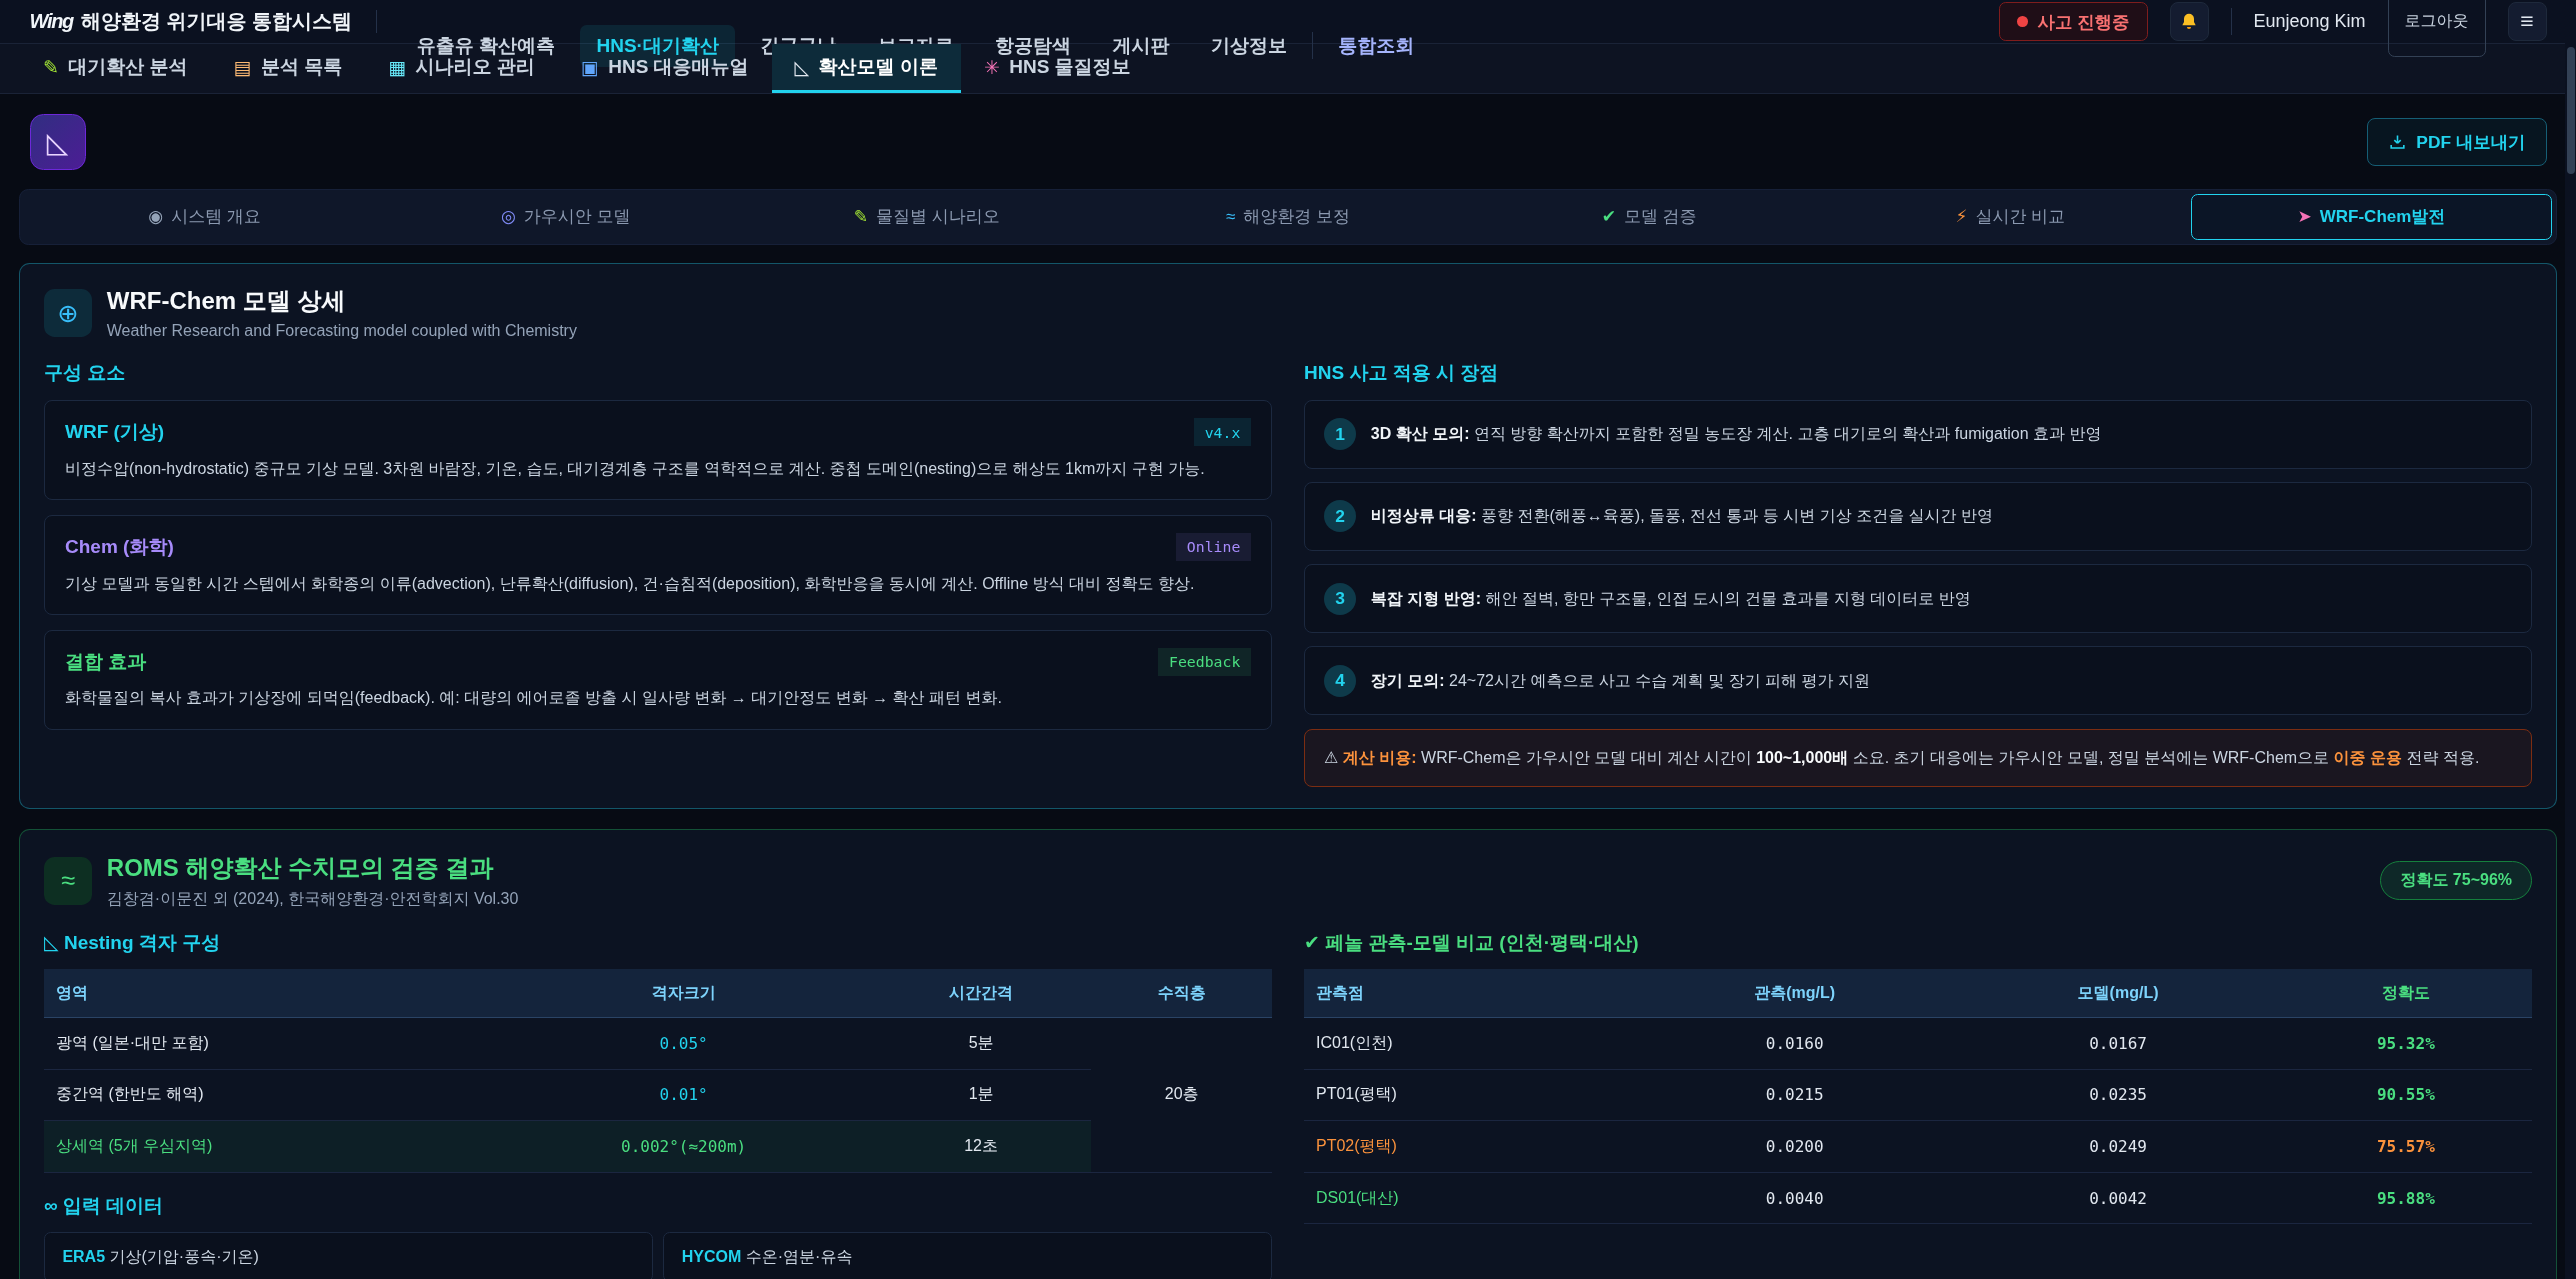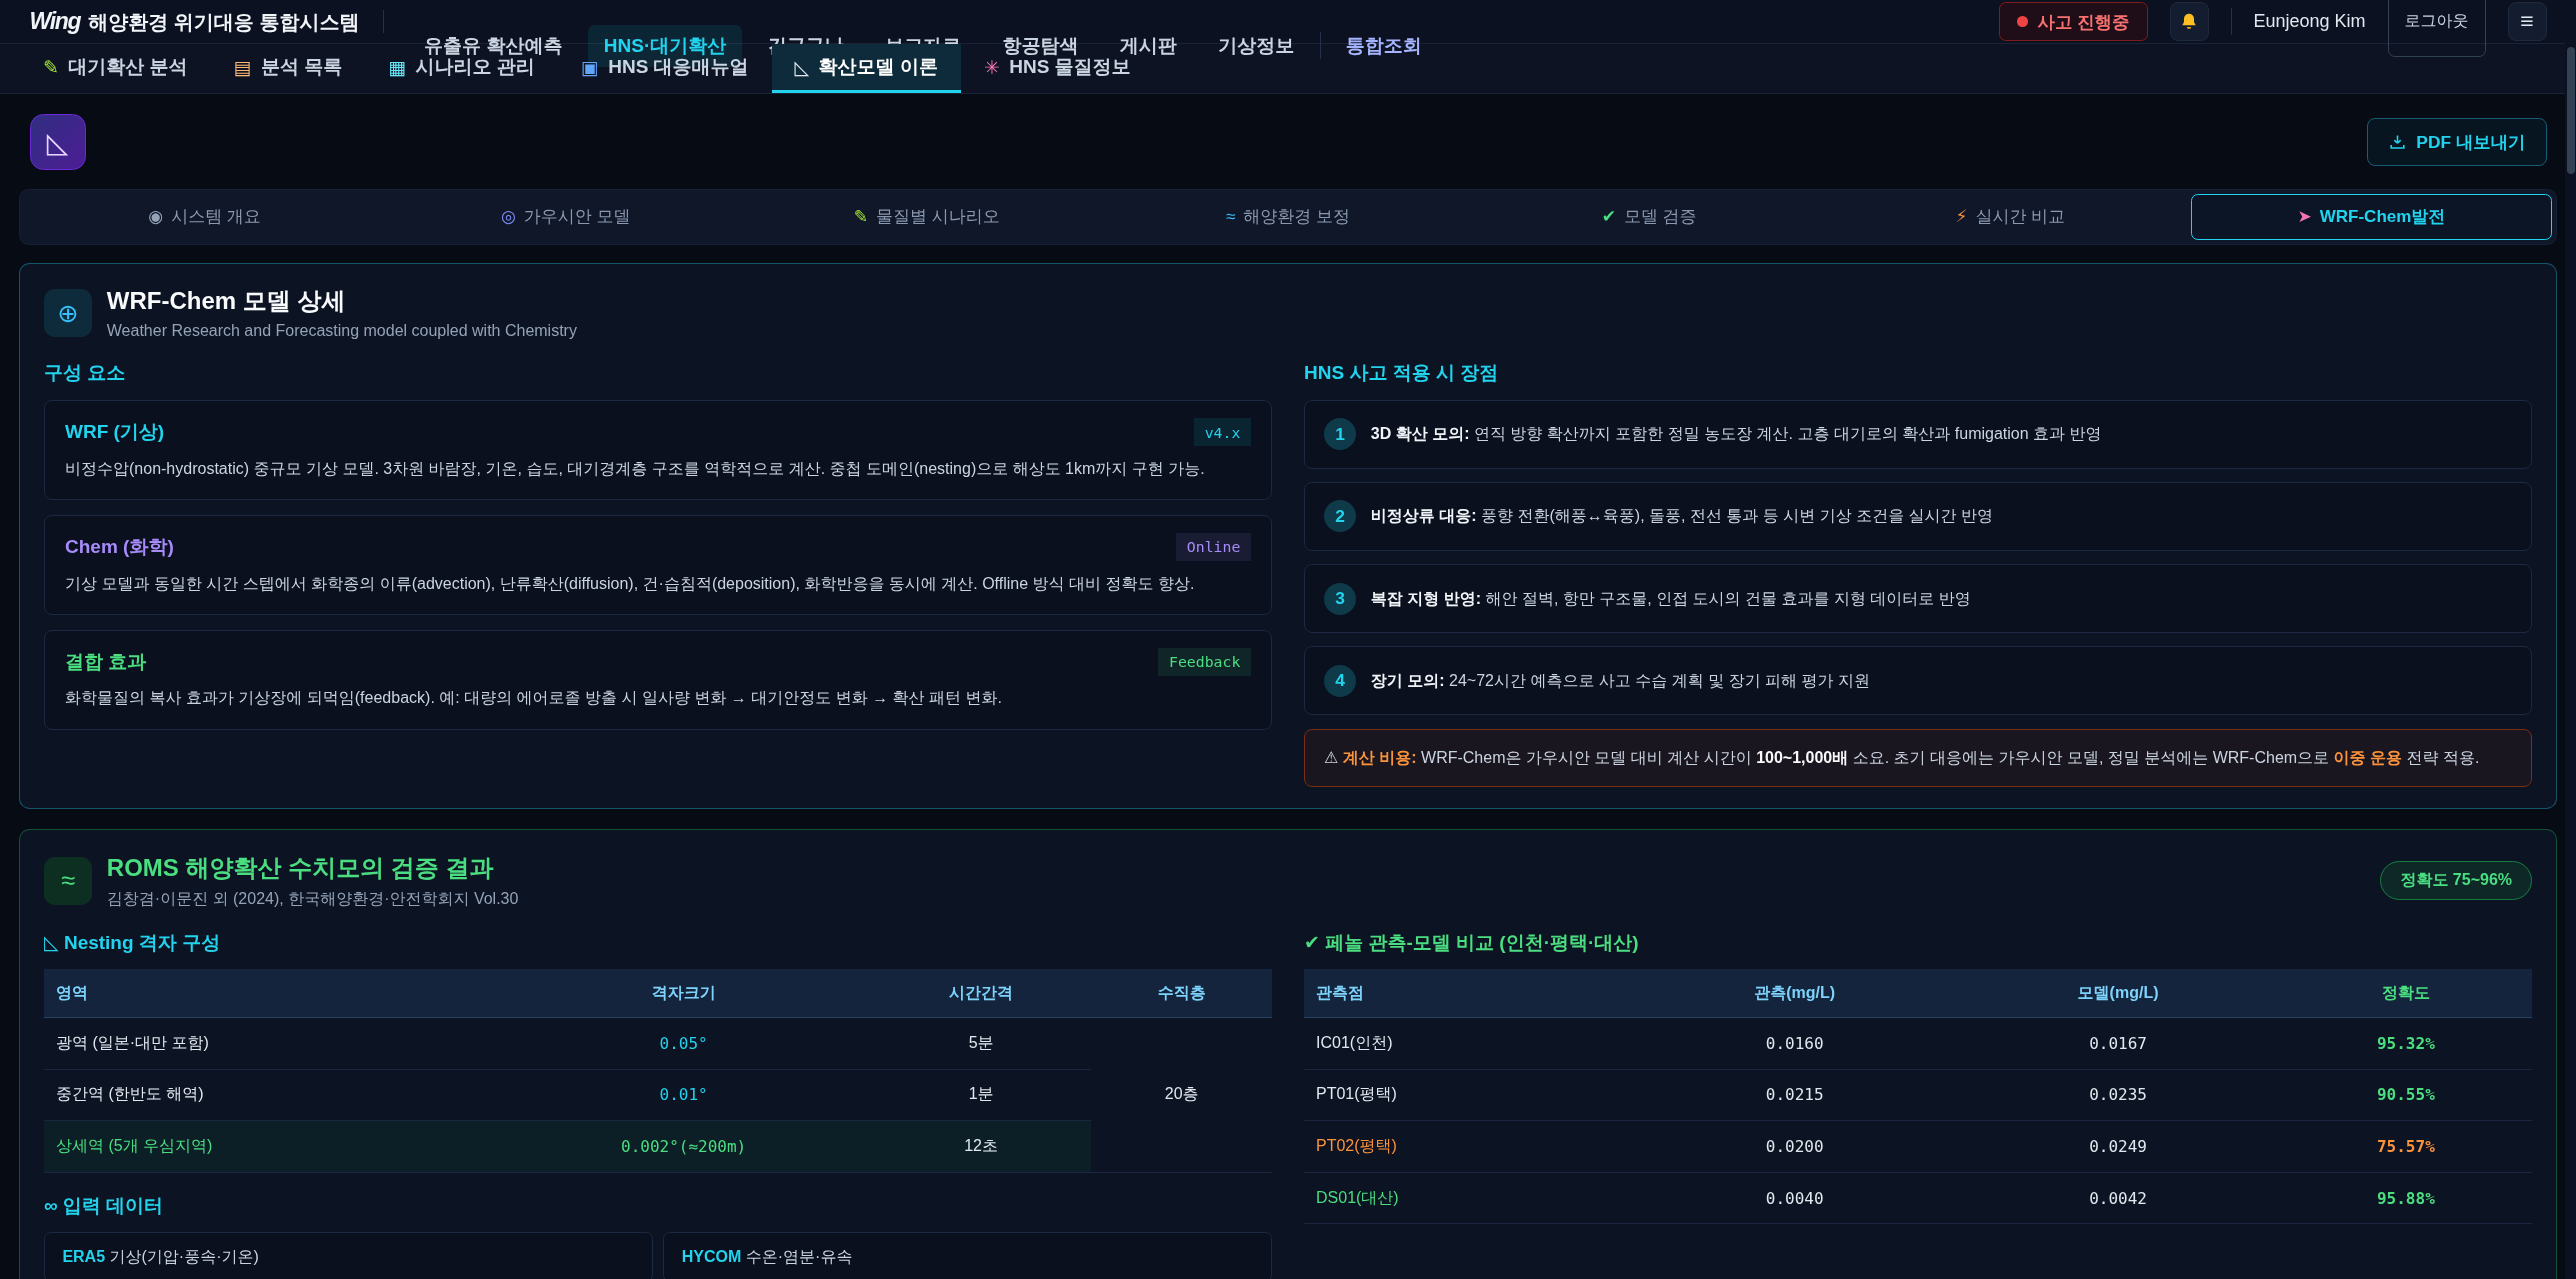--- a/index.html
+++ b/index.html
@@ -4,21 +4,21 @@
 <style>
   * { margin:0; padding:0; box-sizing:border-box; }
   html,body { width:2576px; height:1279px; overflow:hidden; background:#070b14;
     font-family:"Liberation Sans","DejaVu Sans",sans-serif; color:#e2e8f0; }
   .mono { font-family:"DejaVu Sans Mono",monospace; }
 
   
   .topnav { height:44px; background:#0b1120; border-bottom:0.7px solid #1a2337;
     display:flex; align-items:center; padding:0 29.5px; gap:24px; }
   .logo { display:flex; align-items:baseline; gap:8px; }
-  .logo-mark { font-style:italic; font-weight:bold; font-size:23px; color:#f1f5f9; letter-spacing:-1.3px; }
+  .logo-mark { font-style:italic; font-weight:bold; font-size:20px; color:#f1f5f9; letter-spacing:-1.3px; }
   .logo-text { font-weight:bold; font-size:20px; color:#f1f5f9; }
   .nav-divider { width:0.7px; height:23px; background:#243149; }
   .nav-items { display:flex; align-items:center; gap:9.4px; flex:1;margin-top:48px; }
   .nav-item { font-size:19px; font-weight:bold; color:#cbd5e1; padding:8px 16px; border-radius:6.7px; cursor:pointer; white-space:nowrap; }
   .nav-item.active { color:#22d3ee; background:rgba(34,211,238,0.10); }
   .nav-item.special { color:#a5b4fc; }
   .nav-right { display:flex; align-items:center; gap:22px; }
   .incident-badge { display:flex; align-items:center; gap:9.4px; border:0.7px solid #7f1d1d;
     background:rgba(69,10,10,0.35); border-radius:6.7px; padding:6.7px 17.4px; }
   .incident-dot { width:10.7px; height:10.7px; border-radius:50%; background:#ef4444; }

